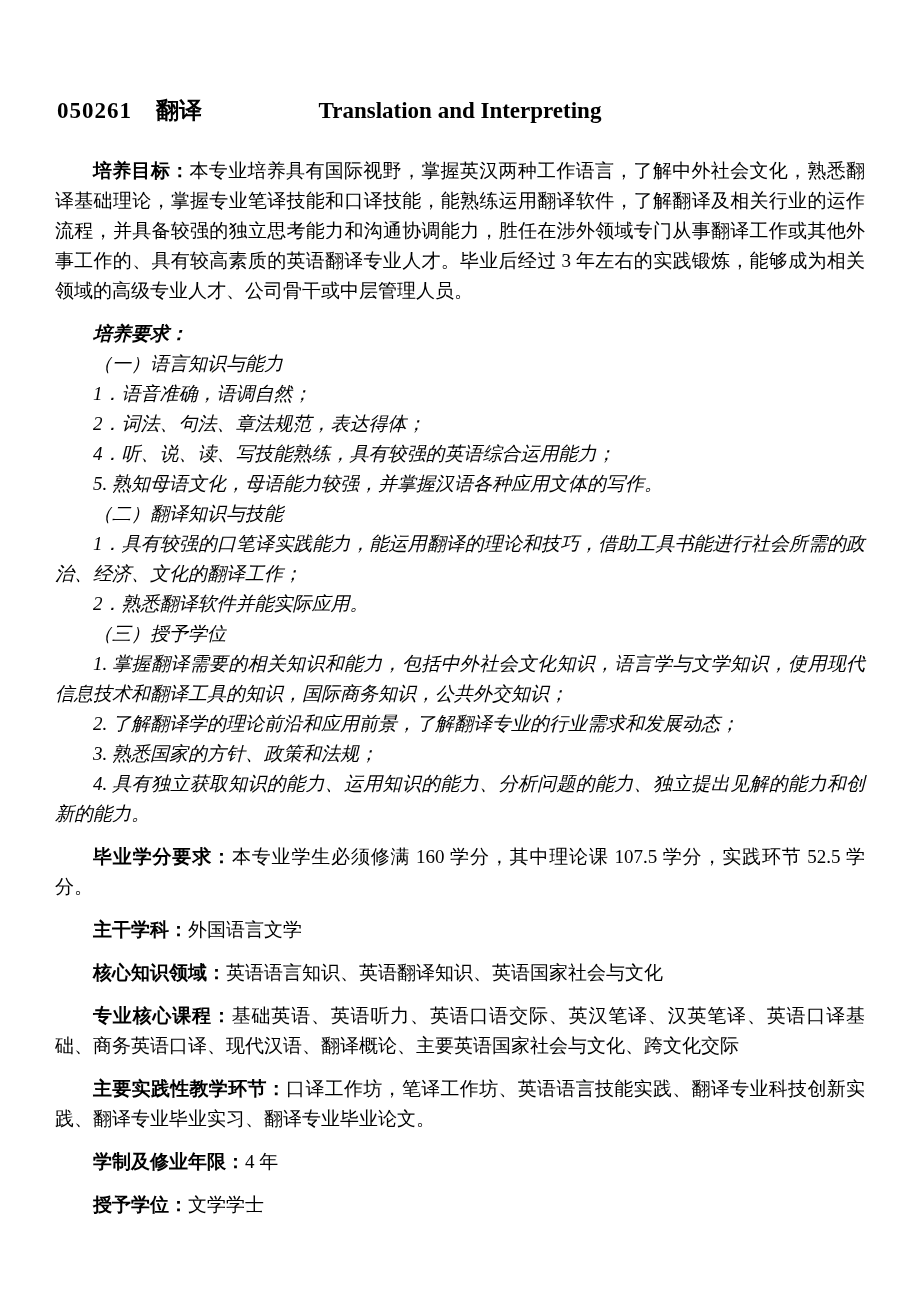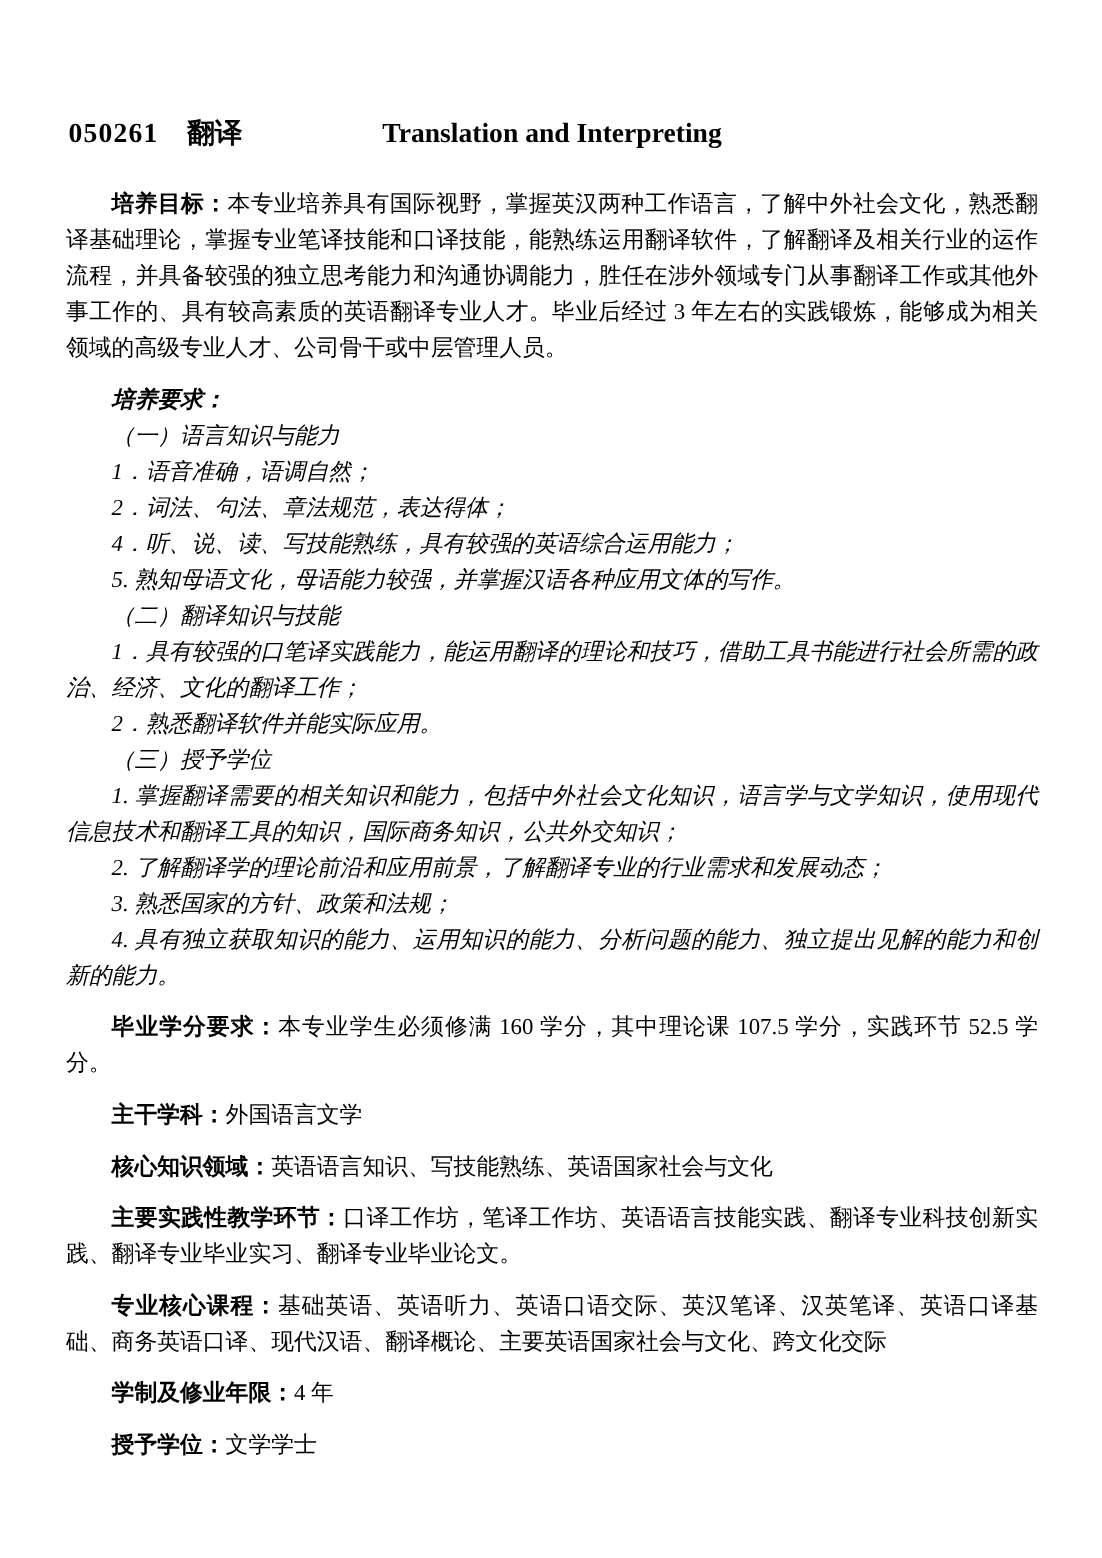--- a/index.html
+++ b/index.html
@@ -92,23 +92,23 @@
     <p class="req-line">1. 掌握翻译需要的相关知识和能力，包括中外社会文化知识，语言学与文学知识，使用现代信息技术和翻译工具的知识，国际商务知识，公共外交知识；</p>
     <p class="req-line">2. 了解翻译学的理论前沿和应用前景，了解翻译专业的行业需求和发展动态；</p>
     <p class="req-line">3. 熟悉国家的方针、政策和法规；</p>
     <p class="req-line">4. 具有独立获取知识的能力、运用知识的能力、分析问题的能力、独立提出见解的能力和创新的能力。</p>
   </div>
 
   <p class="para"><span class="label-bold">毕业学分要求：</span><span>本专业学生必须修满 160 学分，其中理论课 107.5 学分，实践环节 52.5 学分。</span></p>
 
   <p class="para"><span class="label-bold">主干学科：</span><span>外国语言文学</span></p>
 
-  <p class="para"><span class="label-bold">核心知识领域：</span><span>英语语言知识、写技能熟练、英语国家社会与文化</span></p>
+  <p class="para"><span class="label-bold">核心知识领域：</span><span>英语语言知识、英语翻译知识、英语国家社会与文化</span></p>
+
+  <p class="para"><span class="label-bold">专业核心课程：</span><span>基础英语、英语听力、英语口语交际、英汉笔译、汉英笔译、英语口译基础、商务英语口译、现代汉语、翻译概论、主要英语国家社会与文化、跨文化交际</span></p>
 
   <p class="para"><span class="label-bold">主要实践性教学环节：</span><span>口译工作坊，笔译工作坊、英语语言技能实践、翻译专业科技创新实践、翻译专业毕业实习、翻译专业毕业论文。</span></p>
-
-  <p class="para"><span class="label-bold">专业核心课程：</span><span>基础英语、英语听力、英语口语交际、英汉笔译、汉英笔译、英语口译基础、商务英语口译、现代汉语、翻译概论、主要英语国家社会与文化、跨文化交际</span></p>
 
   <p class="para"><span class="label-bold">学制及修业年限：</span><span>4 年</span></p>
 
   <p class="para"><span class="label-bold">授予学位：</span><span>文学学士</span></p>
 
 </div>
 
 </body></html>

